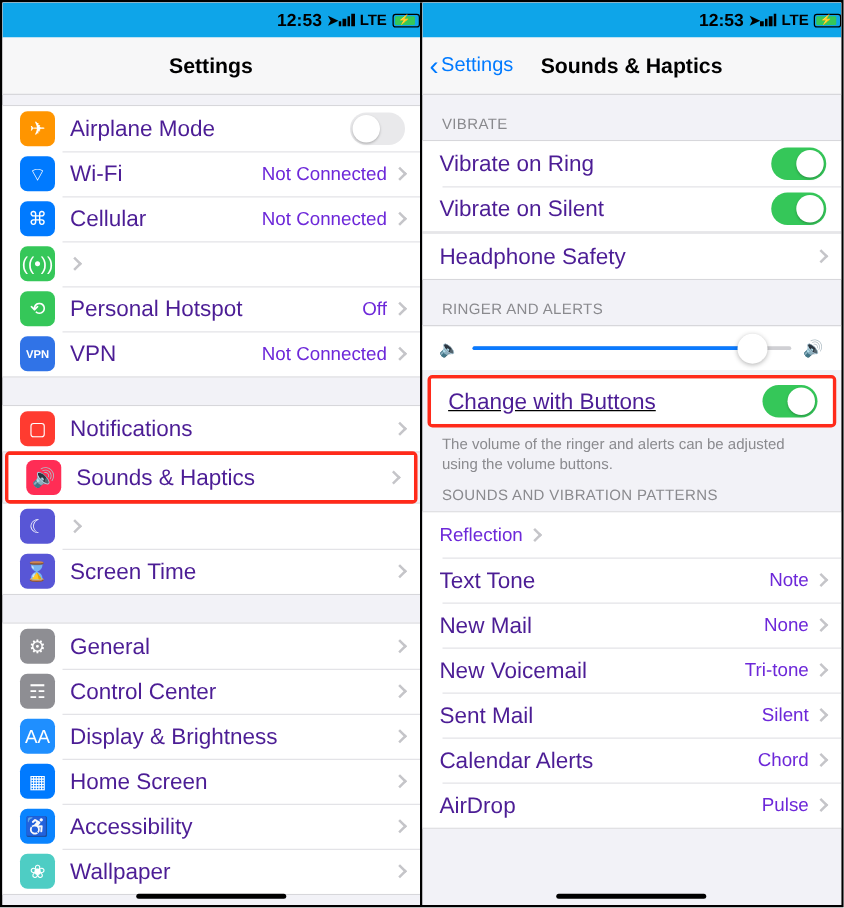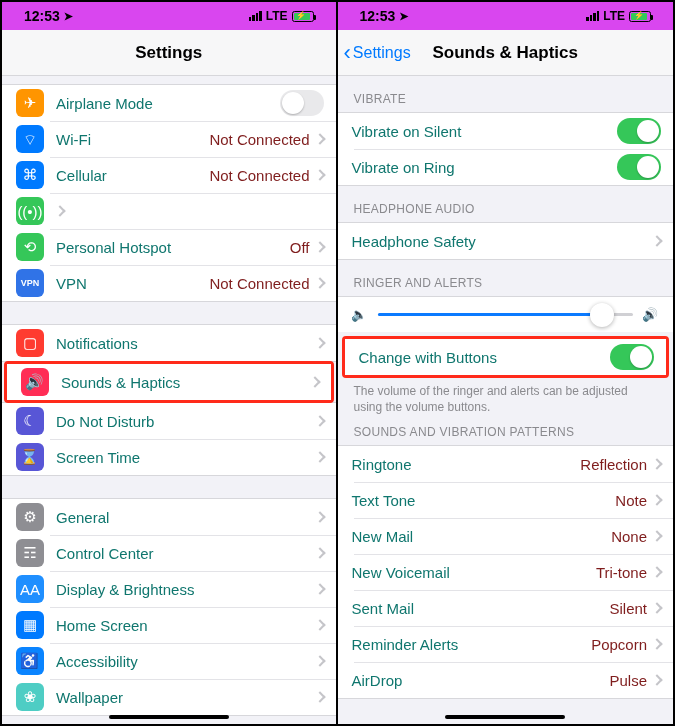--- a/index.html
+++ b/index.html
@@ -22,24 +22,24 @@
     background: #f2f2f7;
     position: relative;
     overflow: hidden;
   }
   .phone-left { border-right: 2px solid #000; }
 
   
   .status-bar {
     height: 28px;
     display: flex;
-    justify-content: space-between;
+    justify-content: flex-end;
     align-items: center;
-    padding: 0 22px;
-    background: #d946ef;
+    padding: 0 0;
+    background: #0ea5e9;
     font-size: 14px;
     font-weight: 600;
   }
   .status-left { display: flex; align-items: center; gap: 4px; }
   .status-right { display: flex; align-items: center; gap: 4px; }
   .loc-icon { font-size: 11px; }
   .sig { display: inline-flex; align-items: flex-end; gap: 1px; }
   .sig span { width: 2.5px; background:#000; display:inline-block; }
   .sig span:nth-child(1){height:4px;} .sig span:nth-child(2){height:6px;}
   .sig span:nth-child(3){height:8px;} .sig span:nth-child(4){height:10px;}
@@ -113,22 +113,22 @@
     border-top: 1px solid #e3e3e7;
   }
   .row.no-icon + .row::before,
   .row.no-icon::before { left: 16px; }
   .row .icon {
     width: 28px; height: 28px; border-radius: 6px;
     margin-right: 12px; flex-shrink:0;
     display:flex; align-items:center; justify-content:center;
     color:#fff; font-size:15px;
   }
-  .row .label { flex: 1; font-size: 15px; color:#0f766e; }
-  .row .value { color:#7f1d1d; font-size: 15px; margin-right: 6px; }
+  .row .label { flex: 1; font-size: 18px; color:#4c1d95; }
+  .row .value { color:#6d28d9; font-size: 15px; margin-right: 6px; }
   .chevron {
     width: 8px; height: 8px;
     border-right: 2px solid #c5c5c9;
     border-top: 2px solid #c5c5c9;
     transform: rotate(45deg);
     flex-shrink:0;
   }
   
   .toggle {
     width: 44px; height: 26px; border-radius: 13px;
@@ -273,21 +273,20 @@
             <div class="row">
               <div class="icon ic-pink">🔊</div>
               <div class="label">Sounds &amp; Haptics</div>
               <div class="chevron"></div>
             </div>
           </div>
         </div>
         <div class="group">
           <div class="row">
             <div class="icon ic-purple">☾</div>
-            <div class="label">Do Not Disturb</div>
             <div class="chevron"></div>
           </div>
           <div class="row">
             <div class="icon ic-purple">⌛</div>
             <div class="label">Screen Time</div>
             <div class="chevron"></div>
           </div>
         </div>
       </div>
 
@@ -353,66 +352,64 @@
       <div class="nav-back">
         <span class="chev">‹</span>
         <span>Settings</span>
       </div>
       <div class="nav-title">Sounds &amp; Haptics</div>
     </div>
 
     <div class="section-header">VIBRATE</div>
     <div class="group" id="right-vibrate">
         <div class="row no-icon">
+          <div class="label">Vibrate on Ring</div>
+          <div class="toggle on">
+            <div class="knob"></div>
+          </div>
+        </div>
+        <div class="row no-icon">
           <div class="label">Vibrate on Silent</div>
           <div class="toggle on">
             <div class="knob"></div>
           </div>
         </div>
-        <div class="row no-icon">
-          <div class="label">Vibrate on Ring</div>
-          <div class="toggle on">
-            <div class="knob"></div>
-          </div>
-        </div>
-      </div>
-
-    <div class="section-header">HEADPHONE AUDIO</div>
+      </div>
+
     <div class="group">
       <div class="row no-icon">
         <div class="label">Headphone Safety</div>
         <div class="chevron"></div>
       </div>
     </div>
 
     <div class="section-header">RINGER AND ALERTS</div>
     <div class="slider-row">
       <span class="speaker">🔈</span>
       <div class="slider">
         <div class="slider-fill" id="slider-fill" style="width: 88%;"></div>
         <div class="slider-knob" id="slider-knob" style="left: 88%;"></div>
       </div>
       <span class="speaker">🔊</span>
     </div>
     <div class="hl" style="margin:4px 4px 0 4px">
-      <div class="group" style="border-top:none;border-bottom:none;">
+      <div class="group" style="border-top:none;border-bottom:none;text-decoration:underline;">
         <div class="row no-icon">
           <div class="label">Change with Buttons</div>
           <div class="toggle on">
               <div class="knob"></div>
             </div>
         </div>
       </div>
     </div>
     <div class="section-footer">The volume of the ringer and alerts can be adjusted using the volume buttons.</div>
 
     <div class="section-header" style="padding-top:8px">SOUNDS AND VIBRATION PATTERNS</div>
     <div class="group" id="right-patterns">
         <div class="row no-icon">
-          <div class="label">Ringtone</div>
           <div class="value">Reflection</div>
           <div class="chevron"></div>
         </div>
         <div class="row no-icon">
           <div class="label">Text Tone</div>
           <div class="value">Note</div>
           <div class="chevron"></div>
         </div>
         <div class="row no-icon">
           <div class="label">New Mail</div>
@@ -423,22 +420,22 @@
           <div class="label">New Voicemail</div>
           <div class="value">Tri-tone</div>
           <div class="chevron"></div>
         </div>
         <div class="row no-icon">
           <div class="label">Sent Mail</div>
           <div class="value">Silent</div>
           <div class="chevron"></div>
         </div>
         <div class="row no-icon">
-          <div class="label">Reminder Alerts</div>
-          <div class="value">Popcorn</div>
+          <div class="label">Calendar Alerts</div>
+          <div class="value">Chord</div>
           <div class="chevron"></div>
         </div>
         <div class="row no-icon">
           <div class="label">AirDrop</div>
           <div class="value">Pulse</div>
           <div class="chevron"></div>
         </div>
       </div>
 
     <div class="home-ind"></div>

